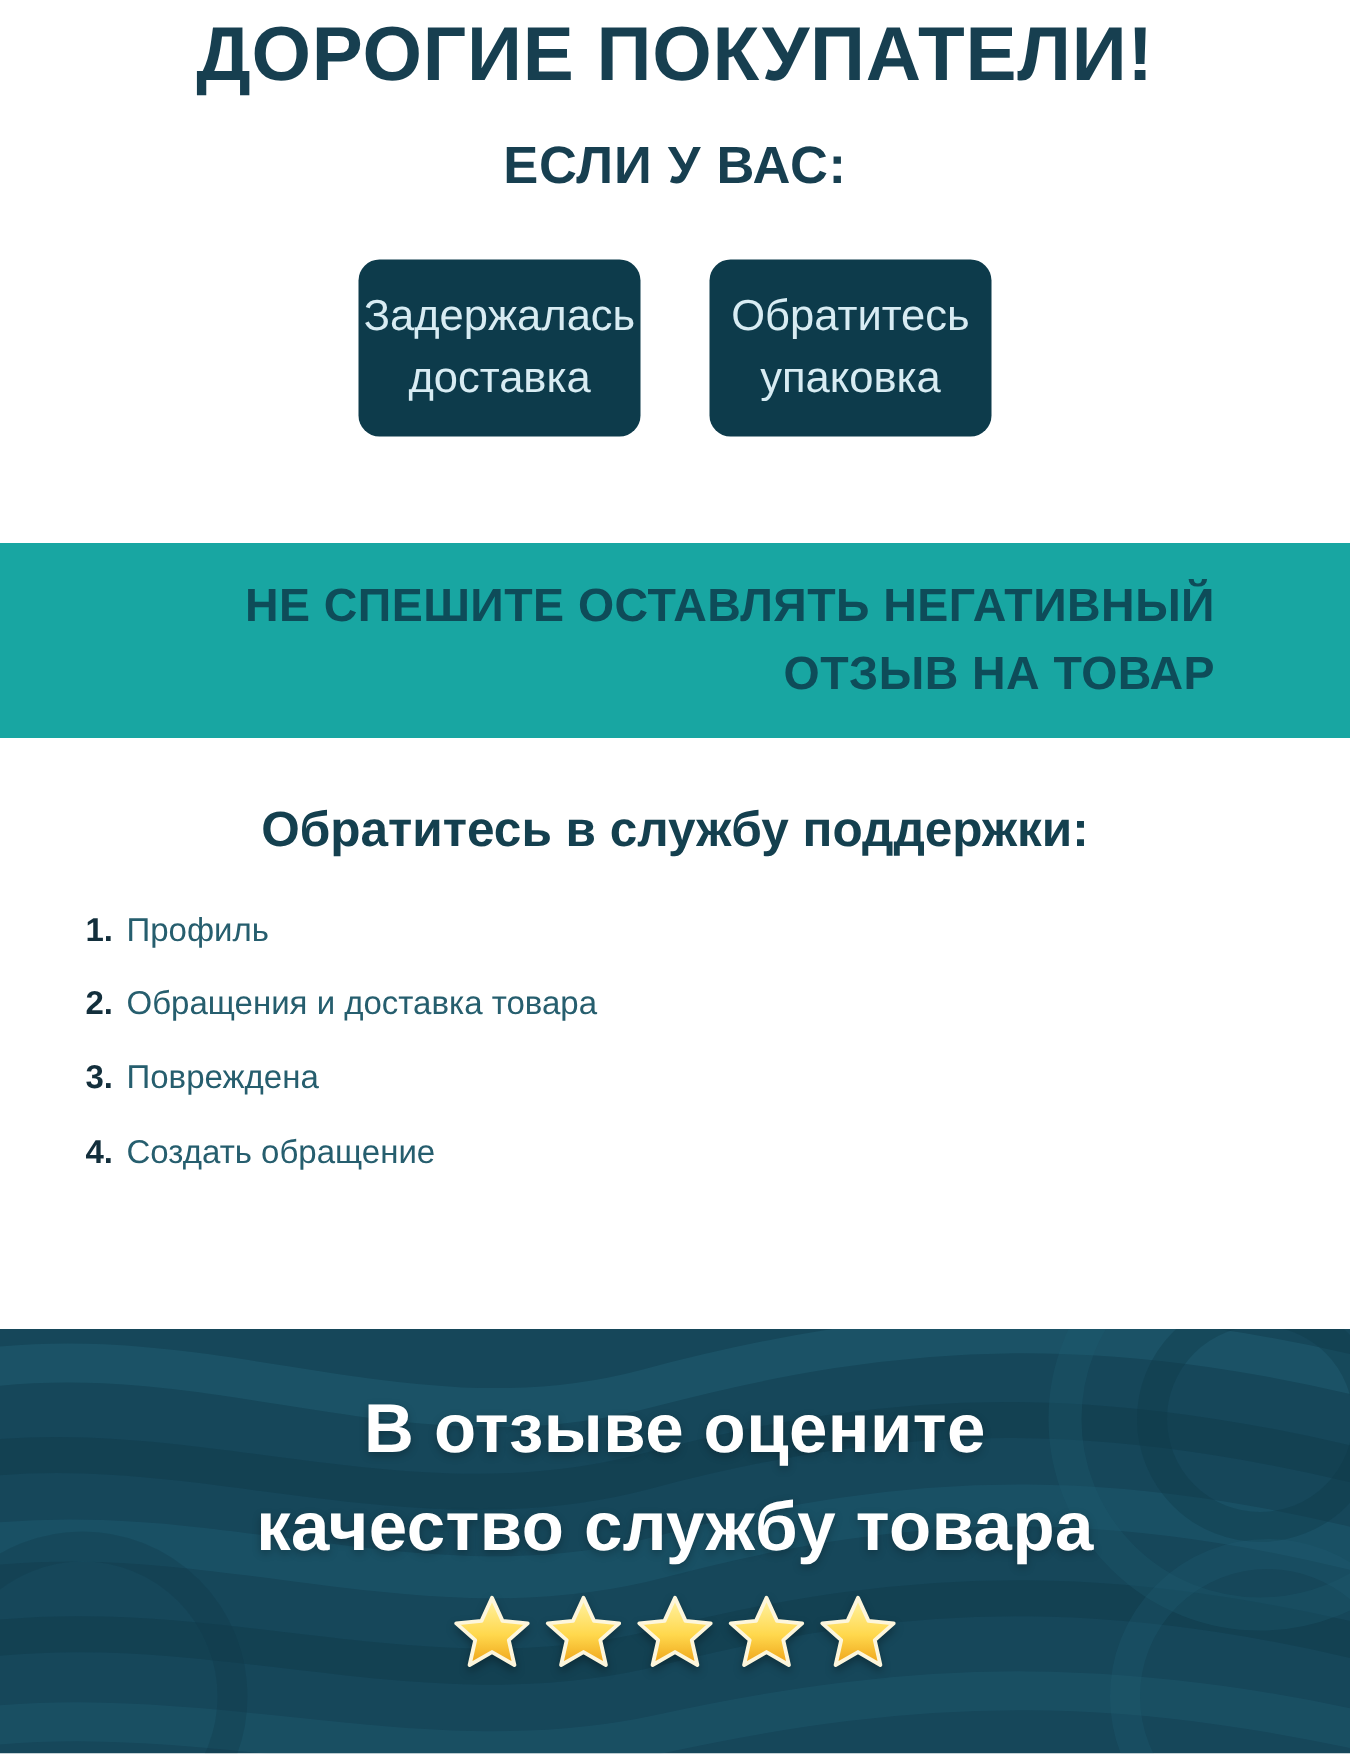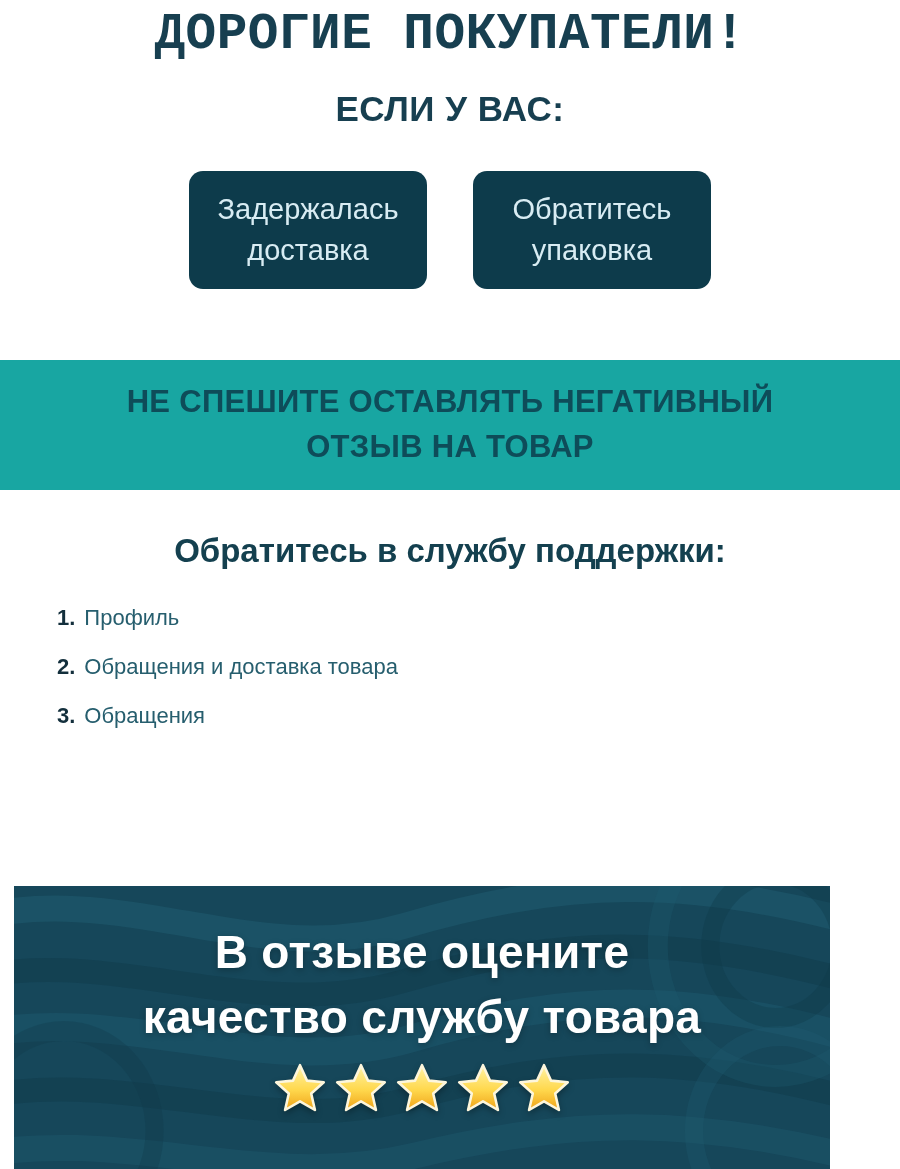--- a/index.html
+++ b/index.html
@@ -13,39 +13,38 @@
     position: relative;
   }
 
   
   .hero { text-align: center; padding-top: 6px; }
   .hero-title {
     font-size: 51px;
     font-weight: 700;
     color: #173f50;
     letter-spacing: 0.5px;
-    font-family: Liberation Mono, monospace;
   }
   .hero-subtitle {
     margin-top: 26px;
     font-size: 35px;
     font-weight: 700;
     color: #173f50;
     letter-spacing: 0.5px;
   }
 
   
   .issue-buttons {
     display: flex;
     justify-content: center;
     gap: 46px;
     margin-top: 42px;
   }
   .issue-btn {
-    width: 238px;
+    width: 188px;
     height: 118px;
     background: #0d3b4b;
     border: none;
     border-radius: 14px;
     color: #d8ecf3;
     font-family: "Liberation Sans", sans-serif;
     font-size: 29px;
     line-height: 1.4;
     display: flex;
     align-items: center;
@@ -60,21 +59,21 @@
     margin-top: 71px;
     width: 100%;
     height: 130px;
     background: #18a6a2;
     display: flex;
     align-items: center;
     justify-content: center;
   }
   .banner-text {
     max-width: 720px;
-    text-align: center;
+    text-align: right;
     color: #0e4c59;
     font-size: 31px;
     font-weight: 700;
     line-height: 1.45;
     letter-spacing: 0.3px;
   }
 
   
   .support { padding-top: 42px; }
   .support-heading {
@@ -94,25 +93,24 @@
     font-weight: 700;
     color: #132f3c;
     margin-right: 9px;
   }
 
   
   .footer {
     position: absolute;
     left: 0;
     bottom: 0;
-    width: 816px;
+    width: 900px;
     height: 283px;
     background: #16475a;
     overflow: hidden;
-    margin-left: 14px;
   }
   .footer .waves {
     position: absolute;
     inset: 0;
     width: 100%;
     height: 100%;
   }
   .footer-content {
     position: relative;
     z-index: 2;
@@ -155,21 +153,24 @@
 <div class="support">
   <div class="support-heading">Обратитесь в службу поддержки:</div>
   <ol class="steps">
     <li class="step">
       <span class="step-num">1.</span><span>Профиль</span>
     </li>
     <li class="step">
       <span class="step-num">2.</span><span>Обращения и доставка товара</span>
     </li>
     <li class="step">
-      <span class="step-num">3.</span><span>Обращения</span>
+      <span class="step-num">3.</span><span>Повреждена</span>
+    </li>
+    <li class="step">
+      <span class="step-num">4.</span><span>Создать обращение</span>
     </li>
   </ol>
 </div>
 
 <div class="footer">
   <svg class="waves" viewBox="0 0 900 283" preserveAspectRatio="none" aria-hidden="true">
     <g fill="none" stroke-linecap="round">
       <path d="M-60,35 C 120,-10 260,85 430,40 S 740,-15 960,45" stroke="#1f5d72" stroke-width="26" opacity="0.50"></path>
       <path d="M-60,95 C 100,55 260,140 430,95 S 740,45 960,105" stroke="#0f3949" stroke-width="24" opacity="0.45"></path>
       <path d="M-60,152 C 120,112 270,197 440,152 S 750,102 960,162" stroke="#1f5d72" stroke-width="28" opacity="0.42"></path>

